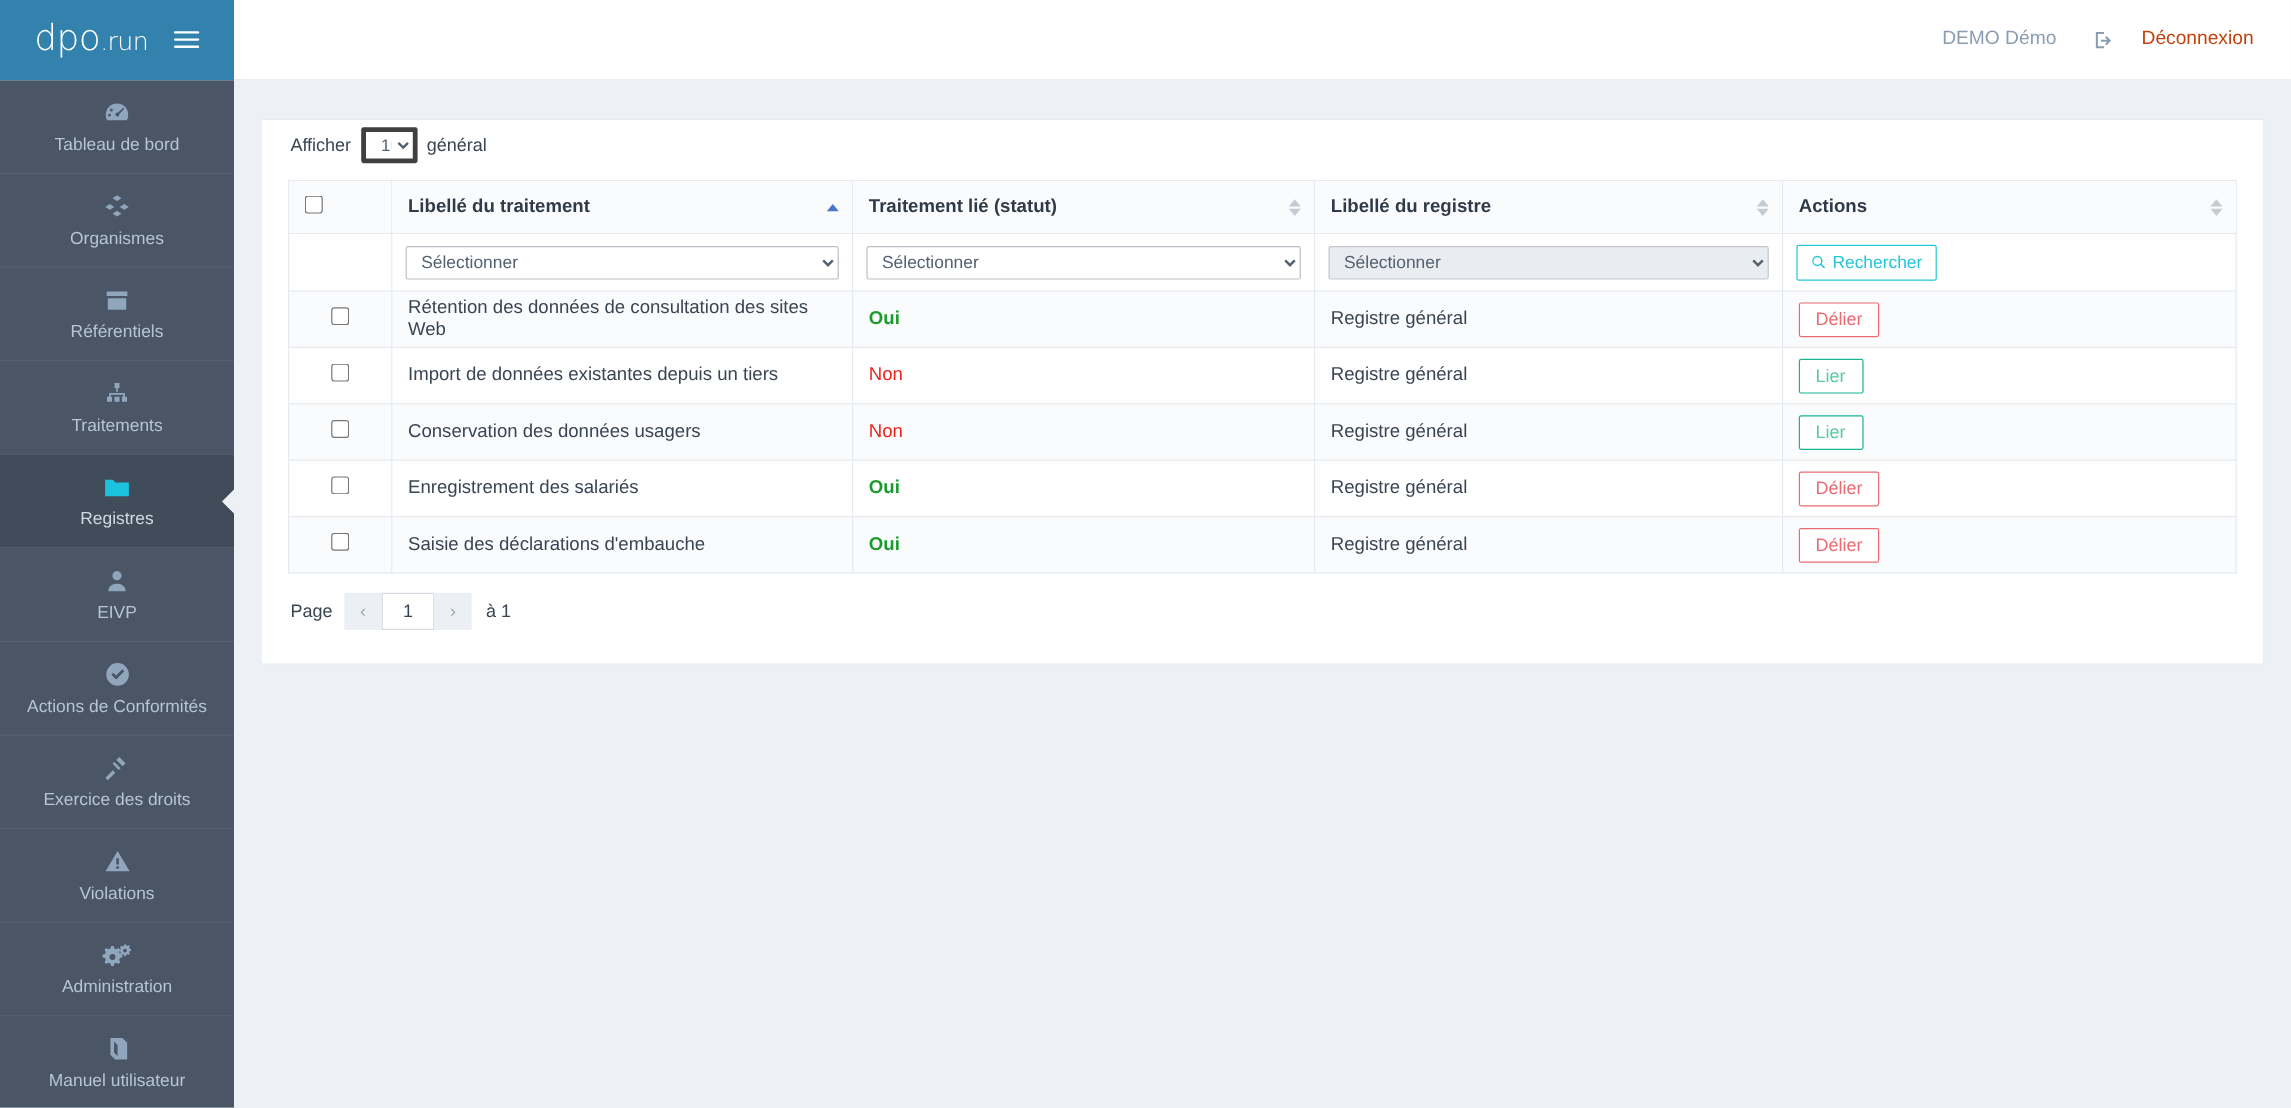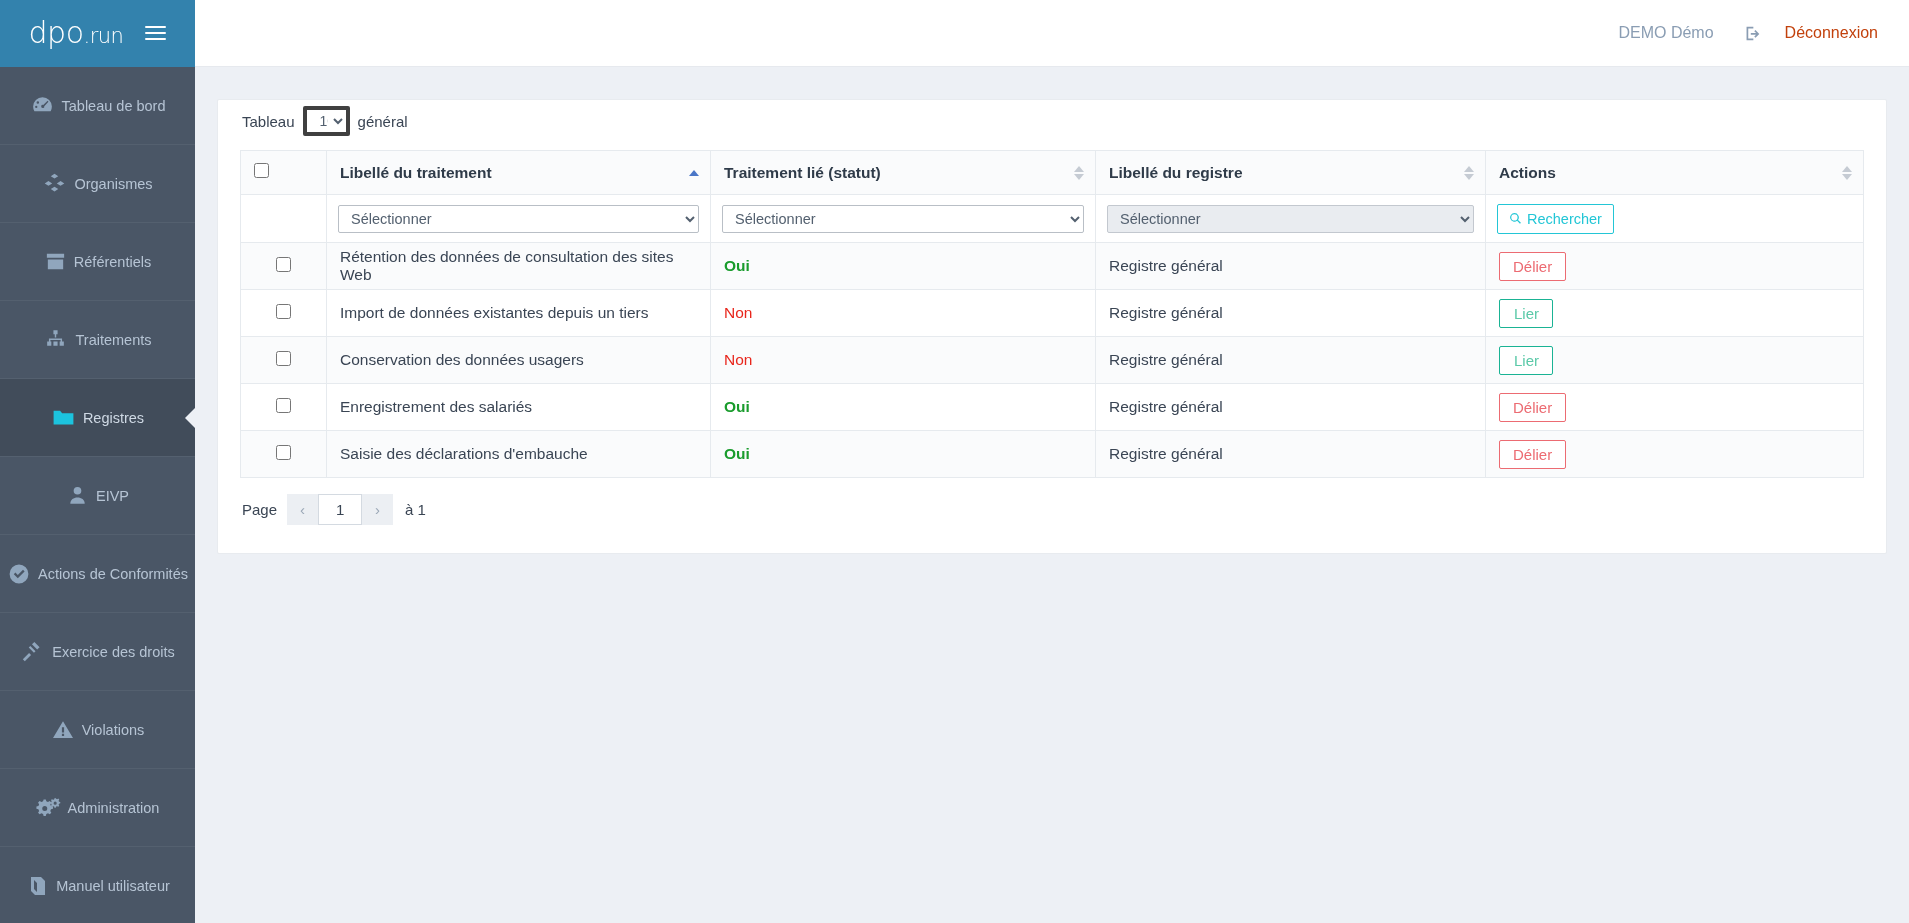--- a/index.html
+++ b/index.html
@@ -53,21 +53,21 @@
   .sidebar {
     position: absolute; top: 67px; left: 0;
     width: 195px; height: 856px;
     background: #4a5666;
     overflow: hidden;
   }
   .nav-item {
     position: relative;
     height: 78px;
     border-bottom: 1px solid #54606f;
-    display: flex; flex-direction: row;
+    display: flex; flex-direction: column;
     align-items: center; justify-content: center;
     gap: 7px;
     color: #b6c4d4; font-size: 14.5px;
     cursor: pointer;
     text-align: center;
   }
   .nav-item .nav-icon { height: 24px; display: flex; align-items: center; justify-content: center; }
   .nav-item .nav-icon svg { display: block; fill: #90a6bd; }
   .nav-item.active { background: #414c5a; }
   .nav-item.active .nav-icon svg { fill: #1cc3de; }
@@ -195,21 +195,21 @@
     width: 15px; height: 15px; margin: 0; cursor: pointer;
   }
 
   .status-oui { color: #1a9c2d; font-weight: 700; font-size: 15.5px; }
   .status-non { color: #e8261c; font-weight: 400; font-size: 15.5px; }
 
   .btn-act {
     display: inline-block; min-width: 54px;
     padding: 5px 13px;
     background: #ffffff; border-radius: 2px;
-    font-size: 15px; cursor: pointer; text-align: right;
+    font-size: 15px; cursor: pointer; text-align: left;
     font-family: "Liberation Sans", sans-serif;
   }
   .btn-act.delier { border: 1px solid #ec6b72; color: #ec6b72; }
   .btn-act.lier   { border: 1px solid #1ab394; color: #5bc9a8; }
 
   
   .pager {
     display: flex; align-items: center; gap: 0;
     padding: 16px 0 0 2px;
     font-size: 15px; color: #3a4554;
@@ -364,21 +364,21 @@
 
 <div class="main">
 
 
   <div class="card">
 
 
     <div class="card-body">
 
       <div class="length-row">
-        <span>Tableau</span>
+        <span>Afficher</span>
         <select class="len-select">
           <option>10</option>
         </select>
         <span>général</span>
       </div>
 
       <table class="dt">
         <thead>
           <tr>
             <th class="col-check">

